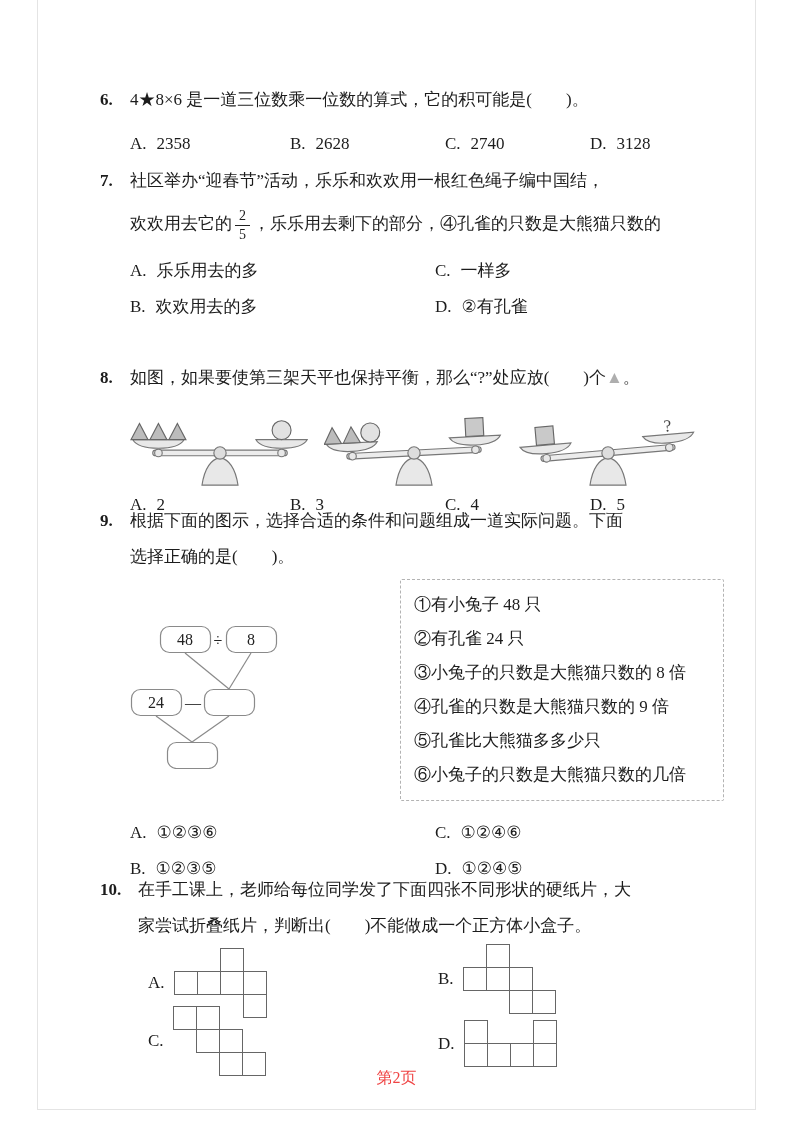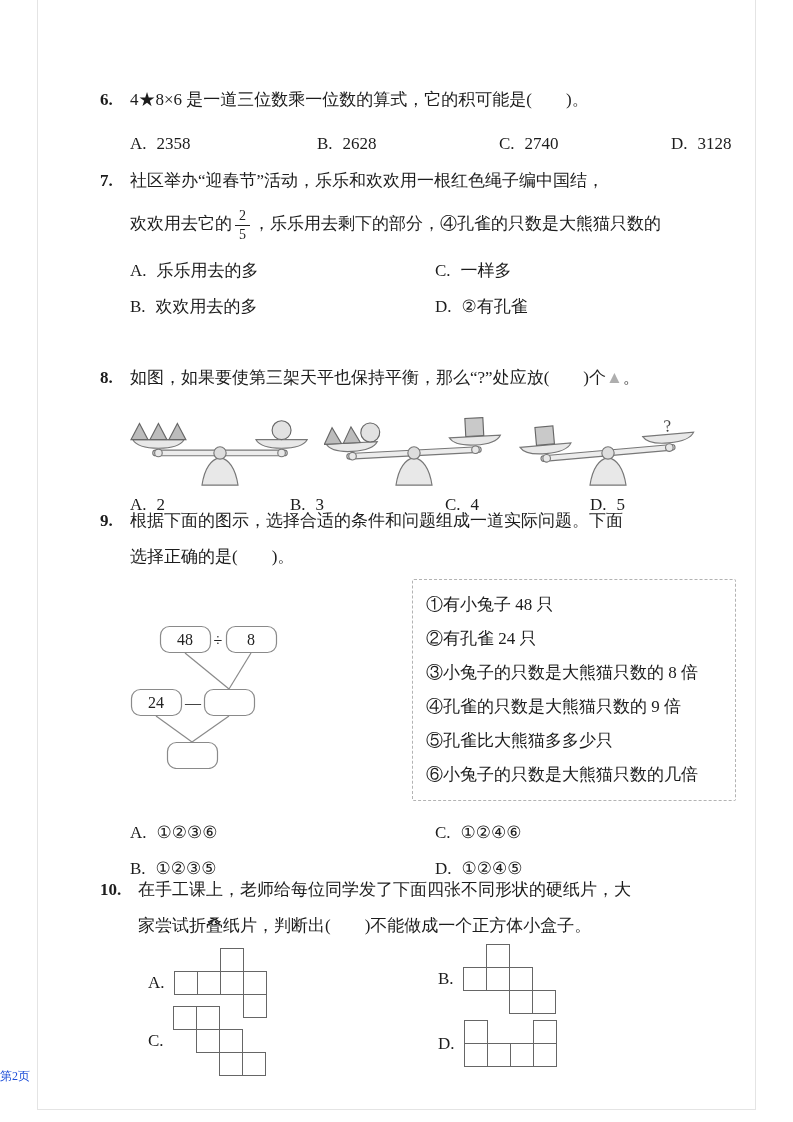--- a/index.html
+++ b/index.html
@@ -27,45 +27,45 @@
   .frac .fnum{display:block;border-bottom:1px solid #222;padding:0 4px 1px;}
   .frac .fden{display:block;padding:1px 4px 0;}
 
   .tall{line-height:50px;}
 
   .scales{margin-left:30px;margin-top:2px;display:flex;gap:14px;align-items:flex-end;}
   .scales svg{display:block;}
 
   .diagram{position:relative;height:234px;}
   .flowchart{position:absolute;left:30px;top:48px;}
-  .condbox{position:absolute;left:312px;top:4px;width:296px;
+  .condbox{position:absolute;left:300px;top:4px;width:296px;
            border:1px dashed #b3b3b3;border-radius:2px;padding:8px 13px;
            font-size:17px;line-height:34px;background:#fff;}
   .gray-tri{color:#aeaeae;}
 
   .nets{position:relative;height:146px;}
   .netgroup{position:absolute;display:flex;align-items:center;}
   .netlabel{font-size:17px;margin-right:9px;}
-  .footer{position:absolute;left:0;top:1068px;width:100%;text-align:left;
-          font-size:12px;color:#1d4ed8;}
+  .footer{position:absolute;left:0;top:1068px;width:100%;text-align:center;
+          font-size:16px;color:#ef4444;}
 </style>
 </head>
 <body>
 
 <div class="page">
   <div class="edge left"></div>
   <div class="edge right"></div>
   <div class="edge bottom"></div>
 
   <div class="q" style="top:82px;">
     <div class="qline">
       <span class="qnum">6.</span>
       <span>4★8×6 是一道三位数乘一位数的算式，它的积可能是(　　)。</span>
     </div>
-    <div class="opts4" style="margin-top:8px;gap:27px;">
+    <div class="opts4" style="margin-top:8px;">
       <span class="opt"><span class="lab">A.</span><span>2358</span></span>
       <span class="opt"><span class="lab">B.</span><span>2628</span></span>
       <span class="opt"><span class="lab">C.</span><span>2740</span></span>
       <span class="opt"><span class="lab">D.</span><span>3128</span></span>
     </div>
   </div>
 
   <div class="q" style="top:163px;">
     <div class="qline">
       <span class="qnum">7.</span>

